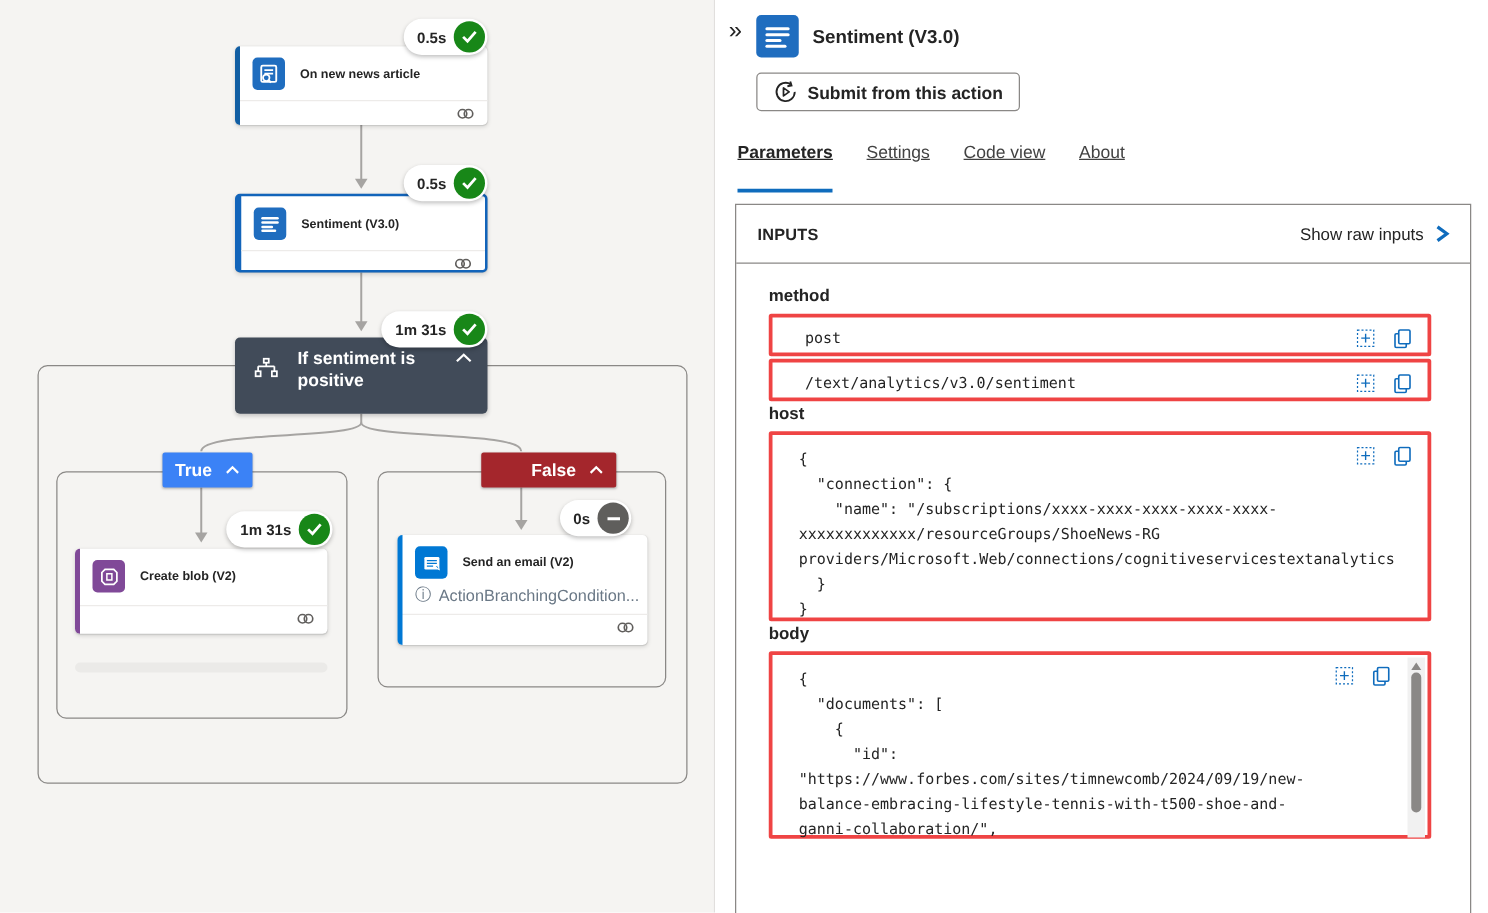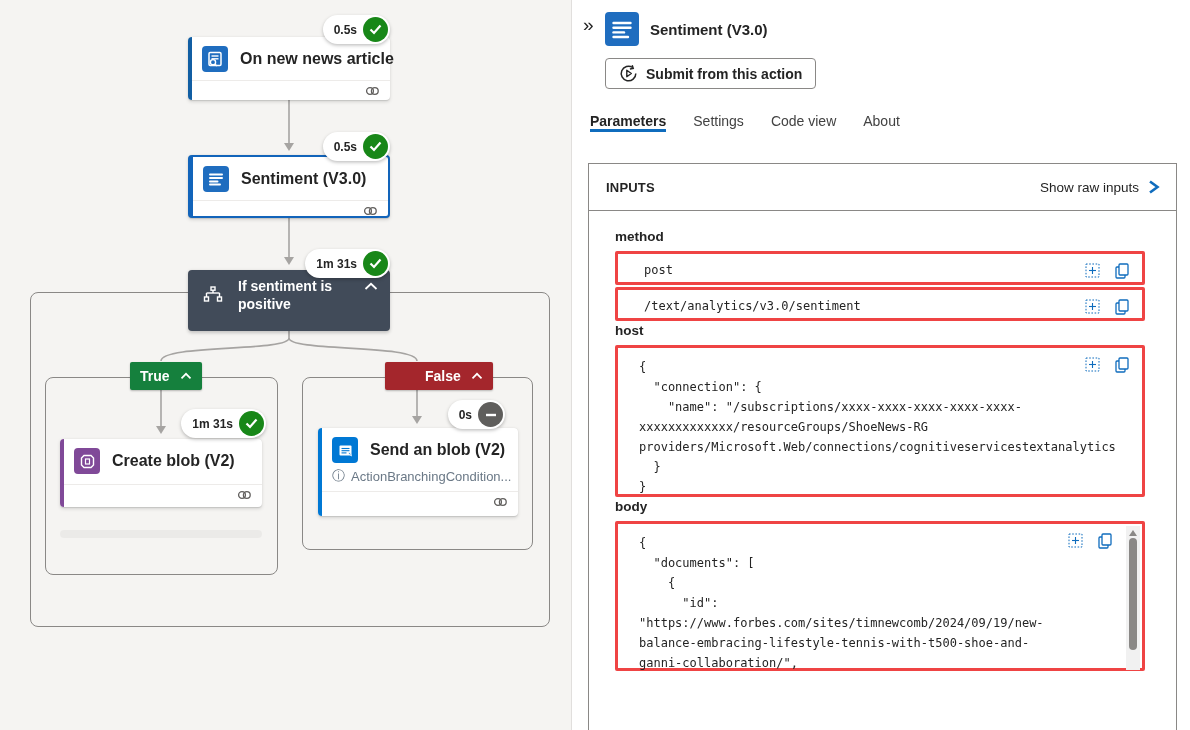--- a/index.html
+++ b/index.html
@@ -14,21 +14,21 @@
   .scope-outer { left:30px; top:292px; width:520px; height:335px; }
   .branch-true-box  { left:45px;  top:377px; width:233px; height:198px; }
   .branch-false-box { left:302px; top:377px; width:231px; height:173px; }
   .ghost-bar { position:absolute; left:60px; top:530px; width:202px; height:8px;
     background:rgba(0,0,0,0.04); border-radius:4px; }
 
   .card { position:absolute; background:#fff; border-radius:4px;
     box-shadow:0 1.6px 3.6px rgba(0,0,0,.13), 0 0.3px 0.9px rgba(0,0,0,.1); }
   .card .accent { position:absolute; left:0; top:0; bottom:0; width:4px; border-radius:4px 0 0 4px; }
   .card-head { display:flex; align-items:center; gap:12px; padding:9px 10px 8px 14px; }
-  .card-title { font-size:16px; font-weight:600; color:#242424; white-space:nowrap; }
+  .card-title { font-size:10px; font-weight:600; color:#242424; white-space:nowrap; }
   .card-foot { border-top:1px solid #edebe9; height:20px; display:flex; align-items:center;
     justify-content:flex-end; padding-right:10px; }
   .node-icon { width:26px; height:26px; border-radius:4px; display:flex; align-items:center;
     justify-content:center; flex:0 0 26px; }
   .note-row { display:flex; align-items:center; gap:6px; padding:0 10px 6px 14px;
     font-size:13px; color:#6a7886; white-space:nowrap; overflow:hidden; }
   .info-glyph { font-size:13px; color:#6a7886; font-style:normal; }
 
   .card-trigger   { left:188px; top:37px;  width:202px; height:63px; }
   .card-sentiment { left:188px; top:155px; width:202px; height:63px;
@@ -41,21 +41,21 @@
   .condition-node { position:absolute; left:188px; top:270px; width:202px; height:61px;
     background:#414b59; border-radius:4px; box-shadow:0 1.6px 3.6px rgba(0,0,0,.2);
     display:flex; align-items:center; padding:0 10px 12px 14px; }
   .condition-title { color:#fff; font-size:14px; font-weight:600; line-height:18px;
     width:118px; margin-left:14px; }
   .condition-chevron { position:absolute; right:12px; top:12px; }
 
   .branch-label { position:absolute; height:28px; border-radius:2px; display:flex;
     align-items:center; gap:10px; padding:0 10px; color:#fff; font-size:14px; font-weight:700;
     box-shadow:0 1px 2px rgba(0,0,0,.25); }
-  .branch-label.true  { left:130px; top:362px; background:#15803d; }
+  .branch-label.true  { left:130px; top:362px; background:#3b82f6; }
   .branch-label.false { left:385px; top:362px; background:#a4262c;padding-left:40px; }
 
   .run-badge { position:absolute; display:flex; align-items:center; background:#fff;
     border-radius:15px; padding:2px 2px 2px 11px; gap:6px;
     box-shadow:0 1.6px 3.6px rgba(0,0,0,.25); }
   .run-badge .dur { font-size:12px; font-weight:700; color:#242424; white-space:nowrap; }
   .status-circle { width:25px; height:25px; border-radius:50%; display:flex;
     align-items:center; justify-content:center; }
   .status-succeeded { background:#188718; }
   .status-skipped { background:#5f5e5c; }
@@ -72,21 +72,21 @@
   .collapse-btn { position:absolute; left:11px; top:15px; font-size:19px; color:#242424;
     cursor:pointer; line-height:1; }
   .panel-icon { position:absolute; left:33px; top:12px; width:34px; height:34px;
     background:#1f6dbf; border-radius:4px; display:flex; align-items:center; justify-content:center; }
   .panel-title { position:absolute; left:78px; top:21px; font-size:15px; font-weight:600; }
   .submit-btn { position:absolute; left:33px; top:58px; height:31px; display:inline-flex;
     align-items:center; gap:8px; padding:0 13px; border:1px solid #8a8886; border-radius:4px;
     background:#fff; font-size:14px; font-weight:600; color:#242424; cursor:pointer; }
 
   .tabs { position:absolute; left:18px; top:113px; display:flex; gap:27px; }
-  .tab { font-size:14px; color:#424242; padding-bottom:0; cursor:pointer; border-bottom:3px solid transparent; }
+  .tab { font-size:14px; color:#424242; padding-bottom:22px; cursor:pointer; border-bottom:3px solid transparent;text-decoration:underline; }
   .tab.active { font-weight:700; color:#242424; border-bottom:3px solid #0f6cbd; }
 
   .inputs-card { position:absolute; left:16px; top:163px; width:589px; height:600px;
     border:1px solid #8a8886; background:#fff; }
   .inputs-header { height:47px; border-bottom:1px solid #8a8886; display:flex;
     align-items:center; justify-content:space-between; padding:0 16px 0 17px; }
   .inputs-title { font-size:13px; font-weight:700; letter-spacing:.2px; }
   .raw-link { display:flex; align-items:center; gap:9px; font-size:13.5px; color:#242424; cursor:pointer; }
 
   .inputs-body { padding:18px 0 0 26px; }
@@ -249,21 +249,21 @@
     <div class="card-head" style="padding-bottom:4px;">
       <div class="node-icon" style="background:#0078d4">
         <svg width="17" height="17" viewBox="0 0 17 17">
           <rect x="2.5" y="3.5" width="12" height="10" rx="1" fill="#fff"></rect>
           <line x1="4.5" y1="6.5" x2="12.5" y2="6.5" stroke="#0078d4" stroke-width="1.1"></line>
           <line x1="4.5" y1="8.7" x2="12.5" y2="8.7" stroke="#0078d4" stroke-width="1.1"></line>
           <line x1="4.5" y1="10.9" x2="9.5" y2="10.9" stroke="#0078d4" stroke-width="1.1"></line>
           <path d="M11 11 l3.5 3 l-1.5 -3.5 z" fill="#0078d4" stroke="#fff" stroke-width="0.8"></path>
         </svg>
       </div>
-      <div class="card-title">Send an blob (V2)</div>
+      <div class="card-title">Send an email (V2)</div>
     </div>
     <div class="note-row">
       <span class="info-glyph">ⓘ</span>
       <span>ActionBranchingCondition...</span>
     </div>
     <div class="card-foot">
       <span>
         <svg width="15" height="12" viewBox="0 0 15 12">
           <circle cx="5" cy="6" r="3.4" fill="none" stroke="#605e5c" stroke-width="1.3"></circle>
           <circle cx="9.8" cy="6" r="3.4" fill="none" stroke="#605e5c" stroke-width="1.3"></circle>

